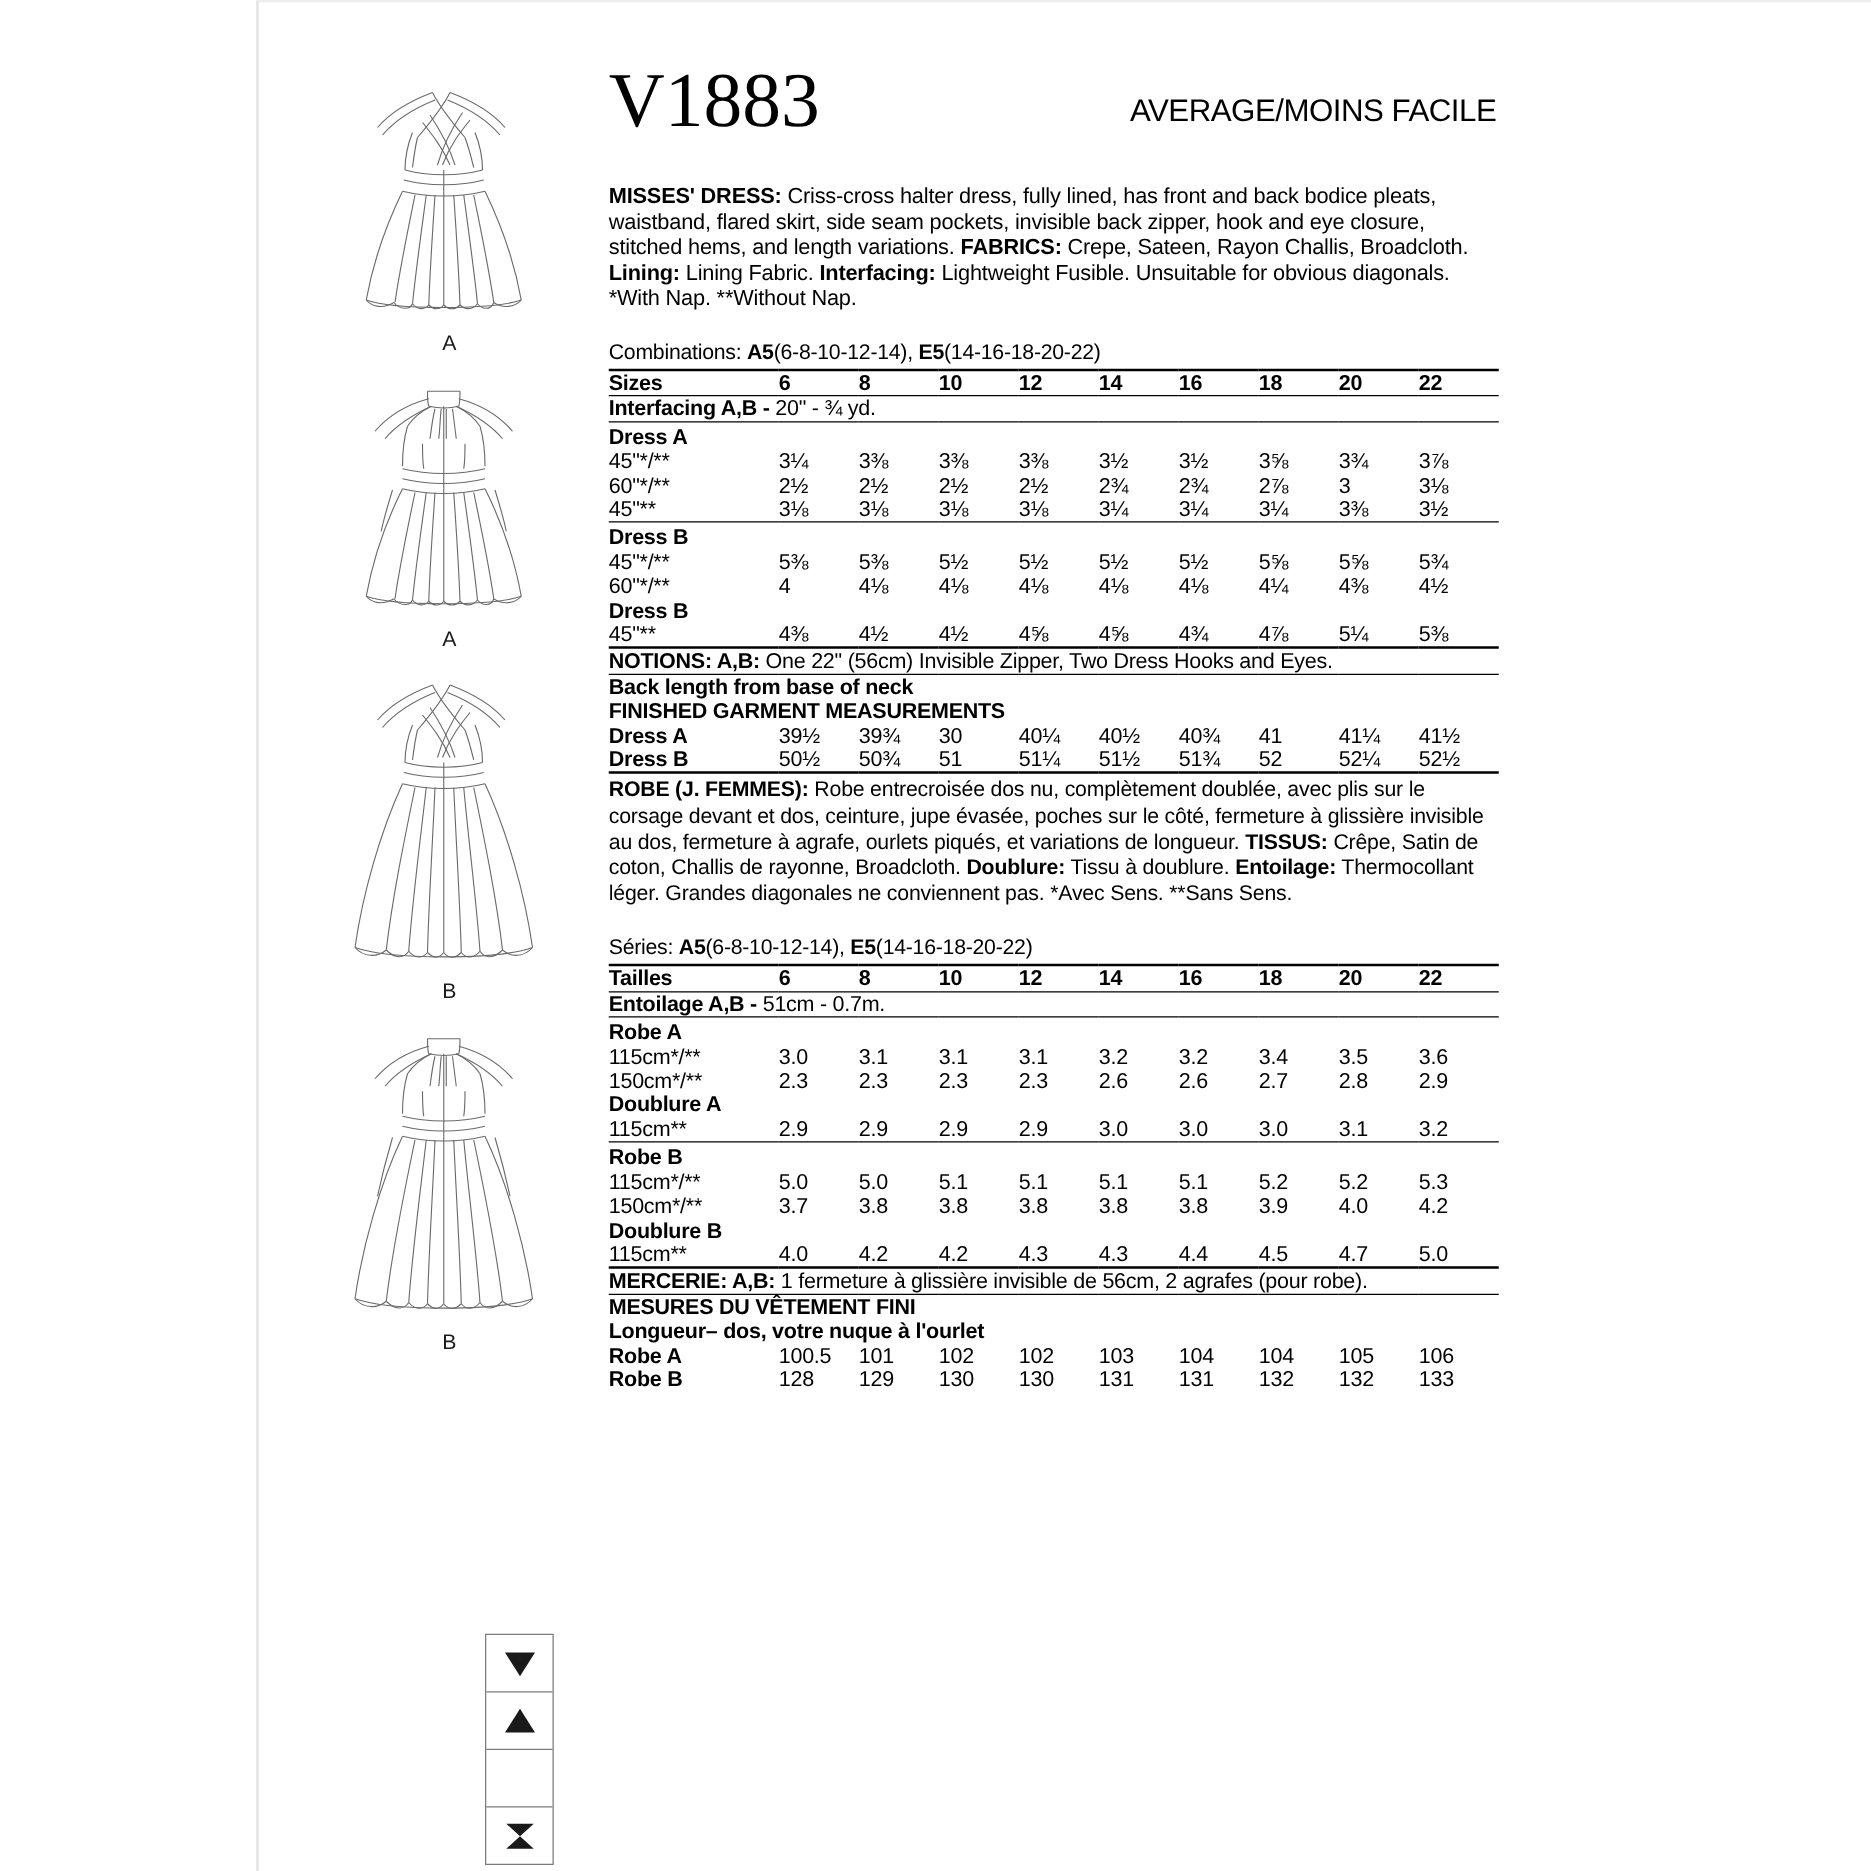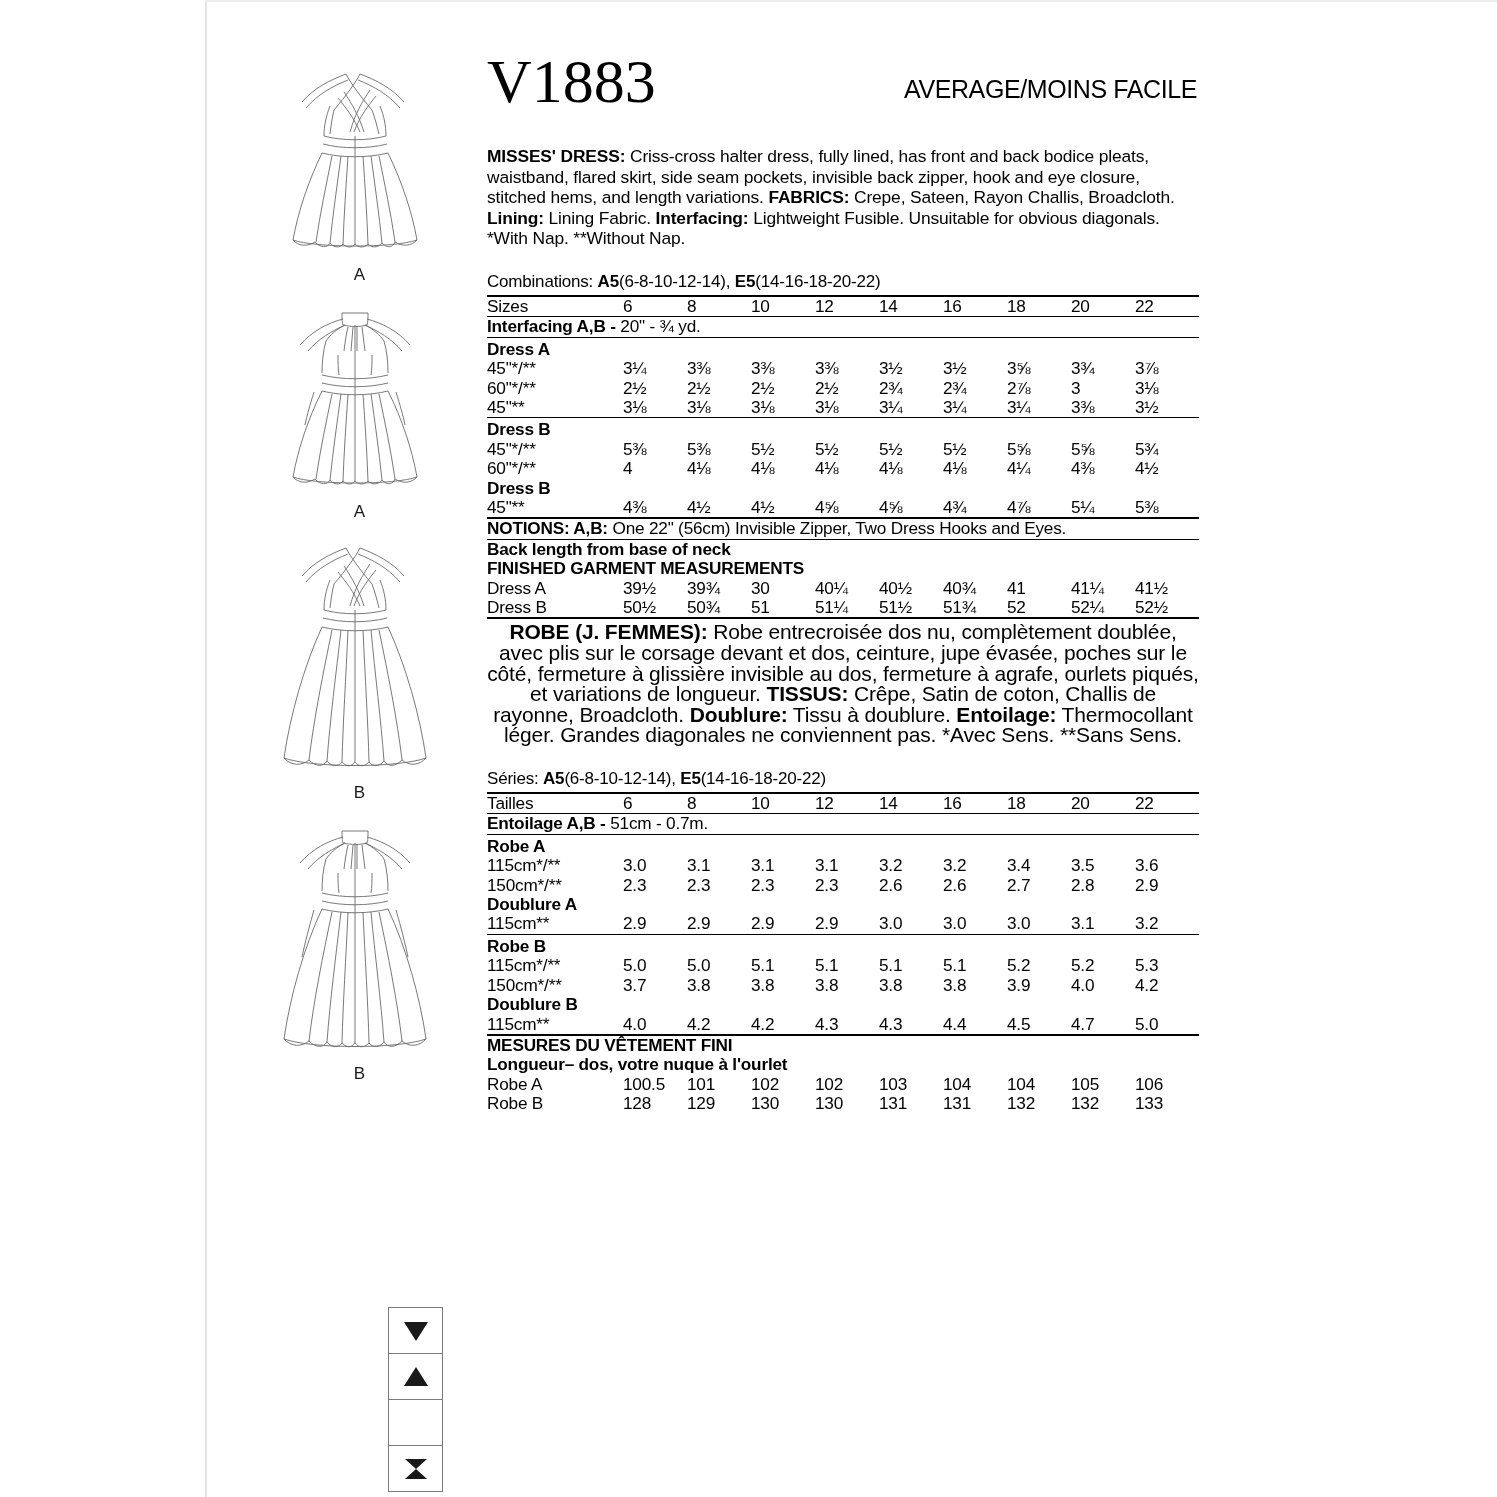--- a/index.html
+++ b/index.html
@@ -105,34 +105,33 @@
     letter-spacing:-0.2px;
   }
   table.t td{
     padding:0;
     vertical-align:baseline;
     line-height:19.4px;
     white-space:nowrap;
   }
   .lbl{width:136px;}
   .num{width:64px;}
-  .bold{font-weight:normal;margin-left:16px;}
+  .bold{font-weight:bold;margin-left:16px;}
   .pad-t{padding-top:2px !important;}
   .rowline td{border-bottom:1.3px solid #000;}
   .rowline-thick td{border-bottom:2.4px solid #000;}
   .fullspan{font-size:17.2px;line-height:20px;}
   .fullspan b{font-weight:bold;}
   .sect{font-weight:bold;}
   .notions{font-size:17.2px;line-height:22px;letter-spacing:-0.2px;}
   .frdesc{
-    font-size:21px;
+    font-size:17px;
     line-height:20.6px;
     letter-spacing:-0.15px;
     margin-top:3px;
-    text-align:center;
   }
   .frdesc b{font-weight:bold;}
   .meas-title{font-weight:bold;font-size:17.2px;line-height:20px;}
 </style>
 </head>
 <body>
 
 <div class="page-border"></div>
 
 <div class="illus-col">
@@ -645,20 +644,23 @@
         <td class="num">4.2</td>
         <td class="num">4.2</td>
         <td class="num">4.3</td>
         <td class="num">4.3</td>
         <td class="num">4.4</td>
         <td class="num">4.5</td>
         <td class="num">4.7</td>
         <td class="num">5.0</td>
       </tr>
 
+      <tr class="rowline">
+        <td colspan="10" class="notions"><b>MERCERIE: A,B:</b> 1 fermeture à glissière invisible de 56cm, 2 agrafes (pour robe).</td>
+      </tr>
 
       <tr>
         <td colspan="10" class="meas-title">MESURES DU VÊTEMENT FINI</td>
       </tr>
       <tr>
         <td colspan="10" class="meas-title">Longueur– dos, votre nuque à l'ourlet</td>
       </tr>
       <tr>
         <td class="lbl bold">Robe A</td>
         <td class="num">100.5</td>

